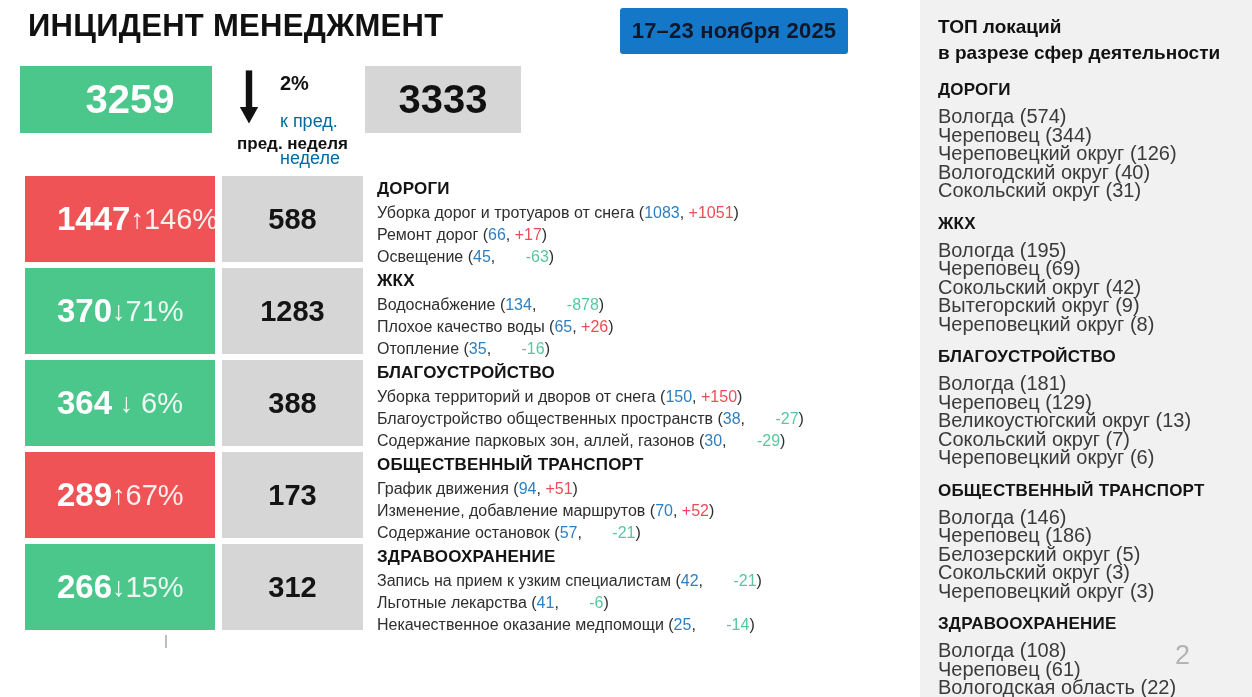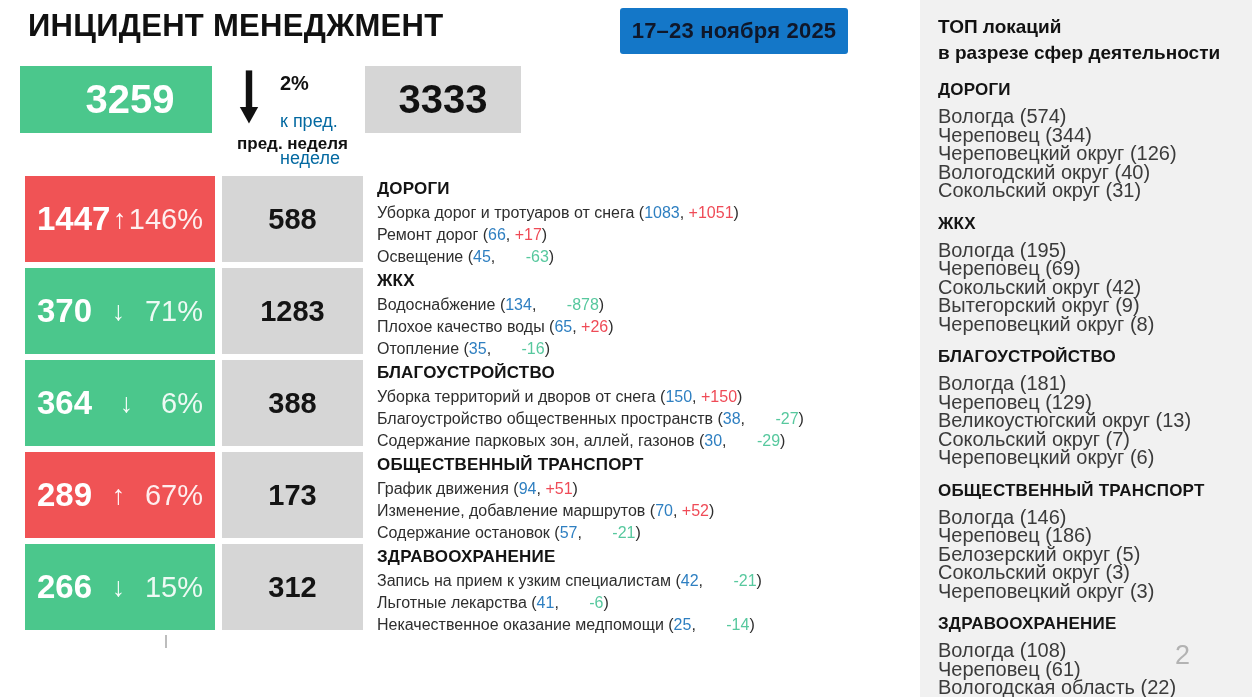--- a/index.html
+++ b/index.html
@@ -29,21 +29,21 @@
   .pct-block{position:absolute;left:280px;top:72px;}
   .pct-block .pct{font-size:20px;font-weight:800;color:#111;}
   .pct-block .pct-sub{font-size:18px;color:#0369a1;line-height:21px;margin-top:16px;}
   .prev-col-label{position:absolute;left:222px;top:134px;width:141px;text-align:center;
     font-weight:800;font-size:17px;color:#111;}
 
   
   .rows{position:absolute;left:25px;top:176px;}
   .row{display:flex;height:86px;margin-bottom:6px;}
   .kpi-box{width:190px;height:86px;display:flex;align-items:center;justify-content:space-between;
-    padding:0 12px;color:#fff;}
+    padding:0 32px;color:#fff;}
   .kpi-val{font-size:33px;font-weight:800;}
   .kpi-arrow{font-size:27px;font-weight:400;opacity:.95;}
   .kpi-pct{font-size:29px;font-weight:500;color:rgba(255,255,255,.9);}
   .prev-box{width:141px;height:86px;margin-left:7px;background:var(--gray-box);
     display:flex;align-items:center;justify-content:center;font-size:29px;font-weight:800;color:#141414;}
   .cat-text{margin-left:14px;padding-top:3px;width:520px;}
   .cat-title{font-size:17px;font-weight:800;color:#141414;letter-spacing:.2px;margin-bottom:3px;}
   .cat-line{font-size:16px;line-height:22px;color:#2e2e2e;}
   .c-blue{color:var(--value-blue);}
   .c-red{color:var(--delta-red);}

